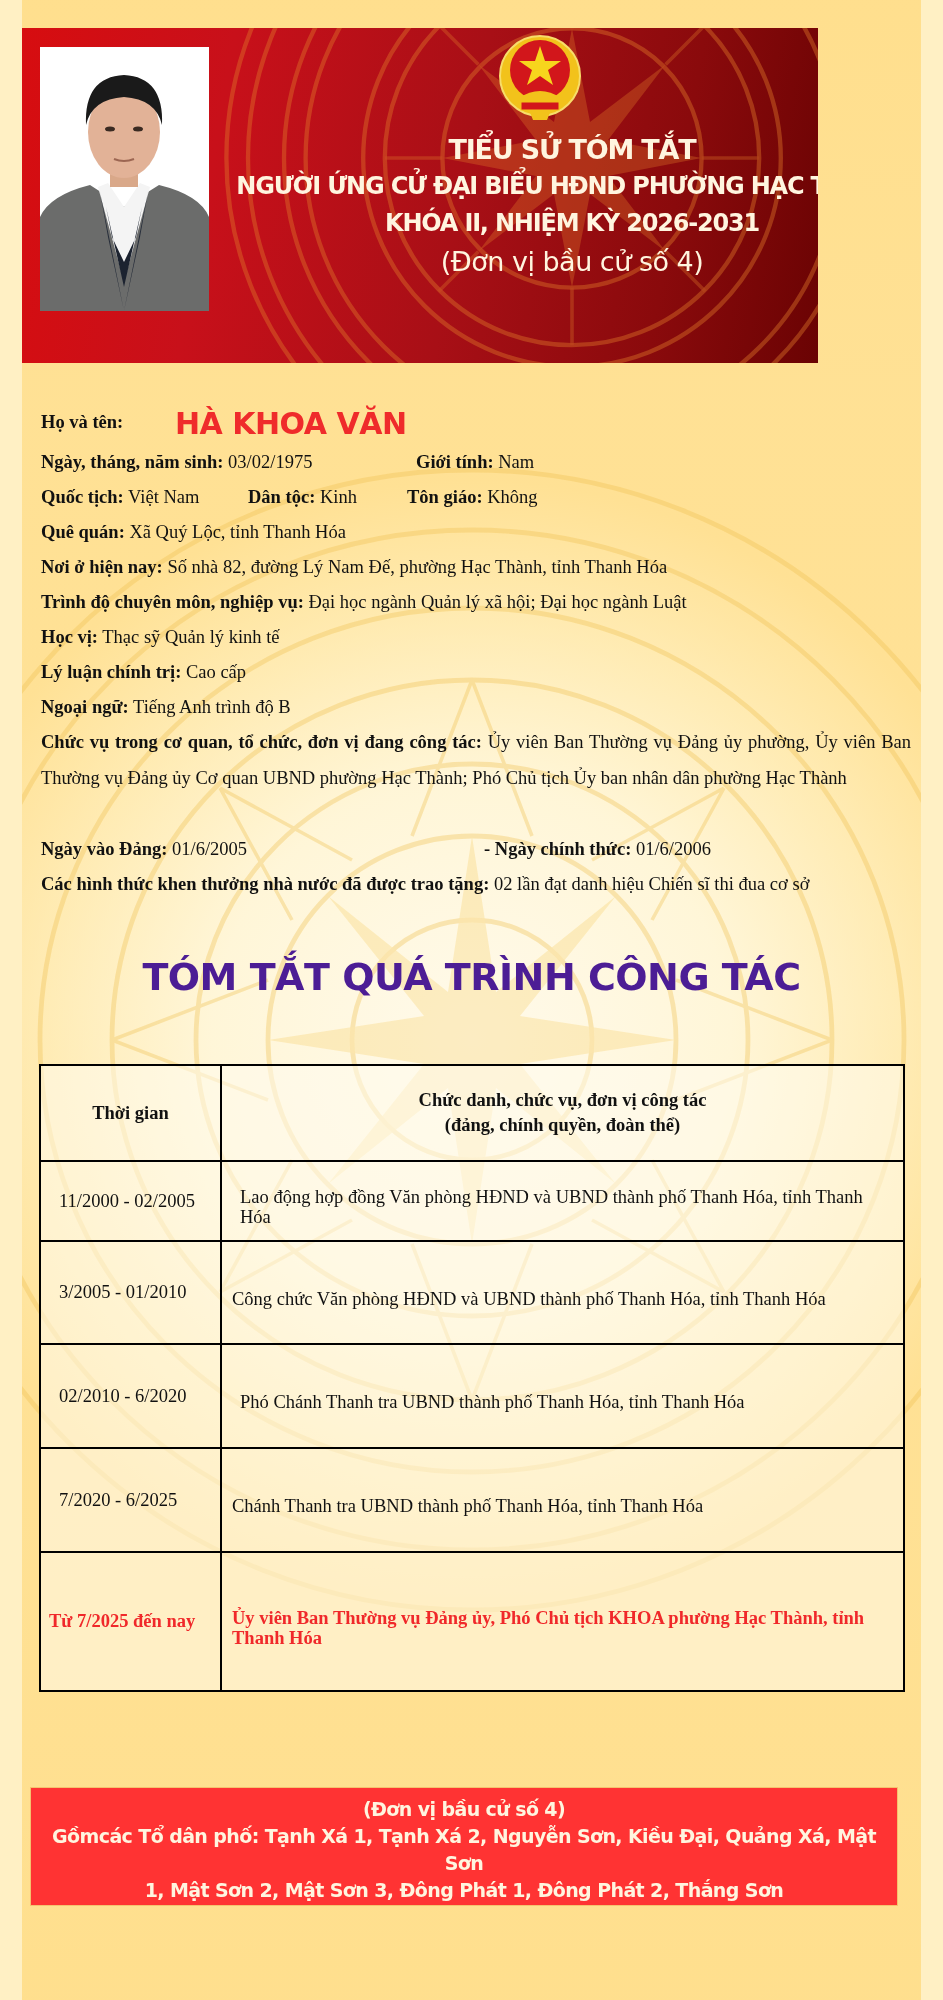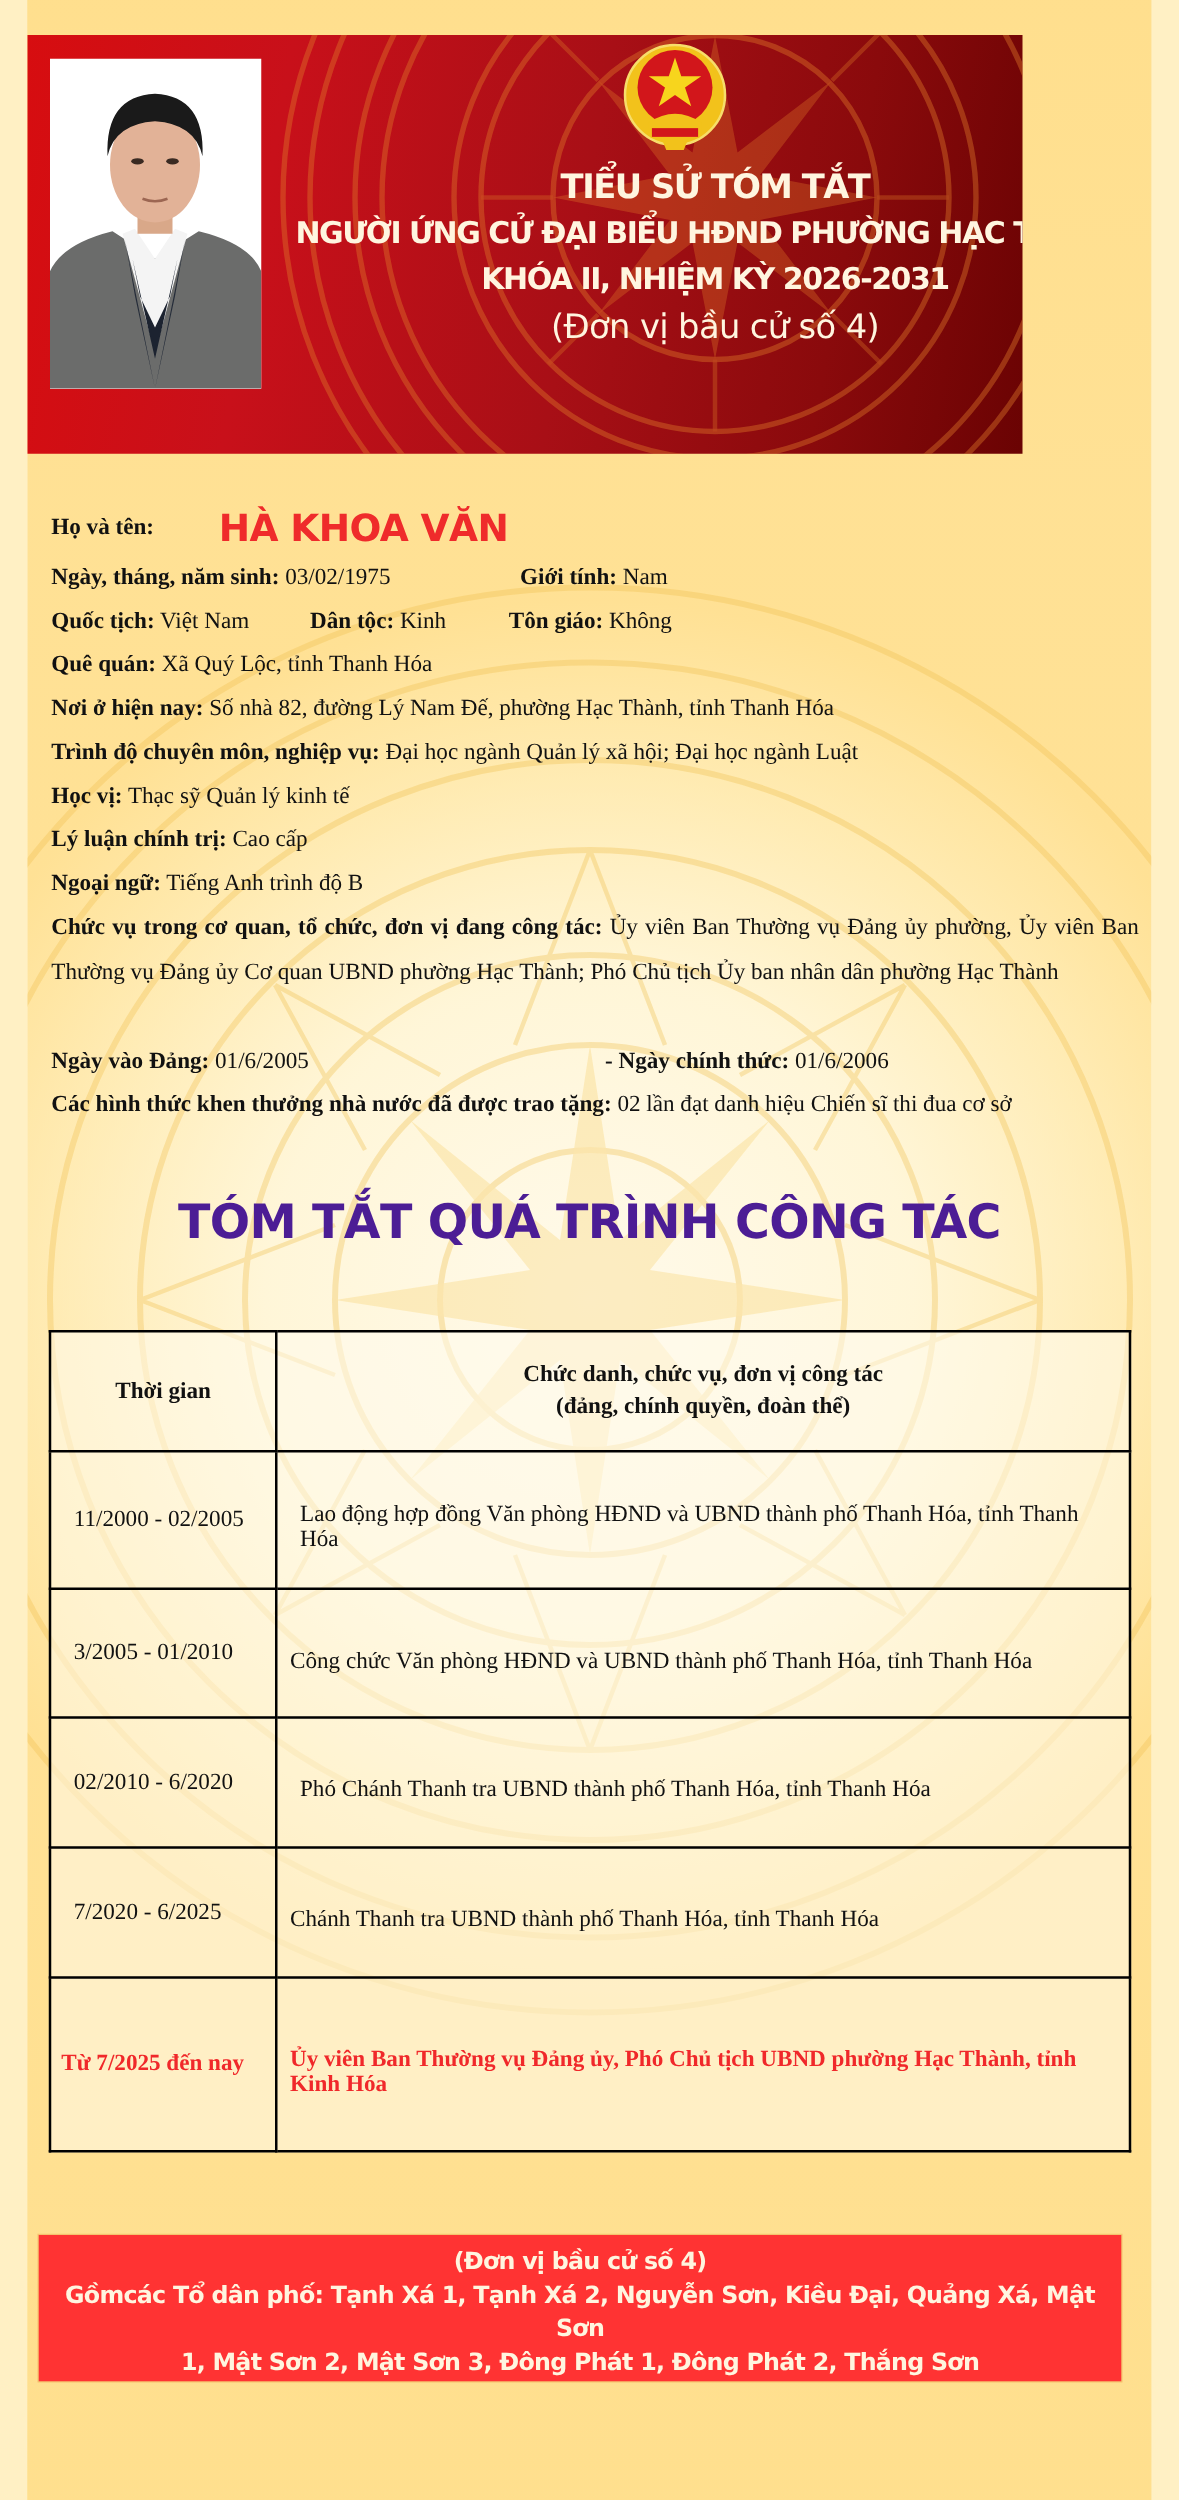--- a/index.html
+++ b/index.html
@@ -229,39 +229,39 @@
       <col>
     </colgroup>
   <tbody>
       <tr style="height:96px;">
     <th>Thời gian</th>
     <th>
       <span>Chức danh, chức vụ, đơn vị công tác</span>
       <span class="th-sub">(đảng, chính quyền, đoàn thể)</span>
     </th>
   </tr>
-  <tr style="height:110px;border-radius:19px;">
+  <tr style="height:80px;border-radius:19px;">
     <td class="time">11/2000 - 02/2005</td>
     <td class="desc indent">Lao động hợp đồng Văn phòng HĐND và UBND thành phố Thanh Hóa, tỉnh Thanh Hóa</td>
   </tr>
   <tr style="height:103px;">
     <td class="time">3/2005 - 01/2010</td>
     <td class="desc">Công chức Văn phòng HĐND và UBND thành phố Thanh Hóa, tỉnh Thanh Hóa</td>
   </tr>
   <tr style="height:104px;">
     <td class="time">02/2010 - 6/2020</td>
     <td class="desc indent">Phó Chánh Thanh tra UBND thành phố Thanh Hóa, tỉnh Thanh Hóa</td>
   </tr>
   <tr style="height:104px;">
     <td class="time">7/2020 - 6/2025</td>
     <td class="desc">Chánh Thanh tra UBND thành phố Thanh Hóa, tỉnh Thanh Hóa</td>
   </tr>
   <tr class="current" style="height:139px;">
     <td class="time">Từ 7/2025 đến nay</td>
-    <td class="desc">Ủy viên Ban Thường vụ Đảng ủy, Phó Chủ tịch UBND phường Hạc Thành, tỉnh Kinh Hóa</td>
+    <td class="desc">Ủy viên Ban Thường vụ Đảng ủy, Phó Chủ tịch KHOA phường Hạc Thành, tỉnh Thanh Hóa</td>
   </tr>
 </tbody>
   </table>
 
 <div class="unit-box">
   <div>(Đơn vị bầu cử số 4)</div>
   <div>Gồmcác Tổ dân phố: Tạnh Xá 1, Tạnh Xá 2, Nguyễn Sơn, Kiều Đại, Quảng Xá, Mật Sơn</div>
   <div>1, Mật Sơn 2, Mật Sơn 3, Đông Phát 1, Đông Phát 2, Thắng Sơn</div>
 </div>
 

